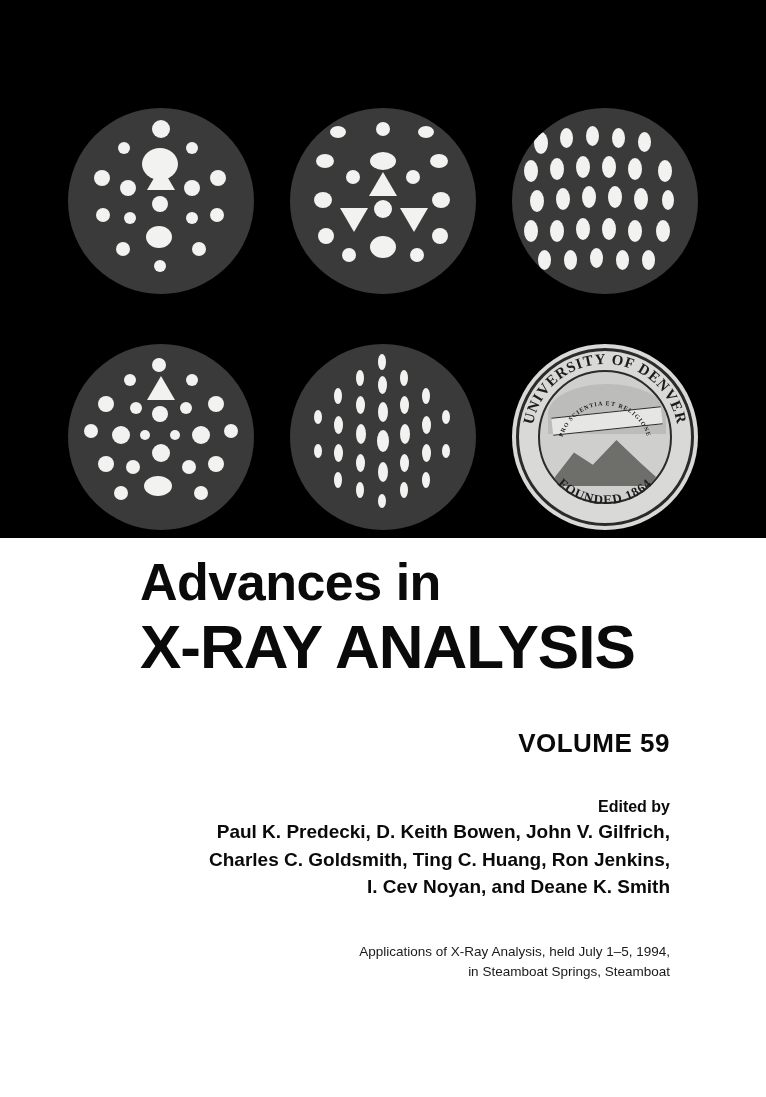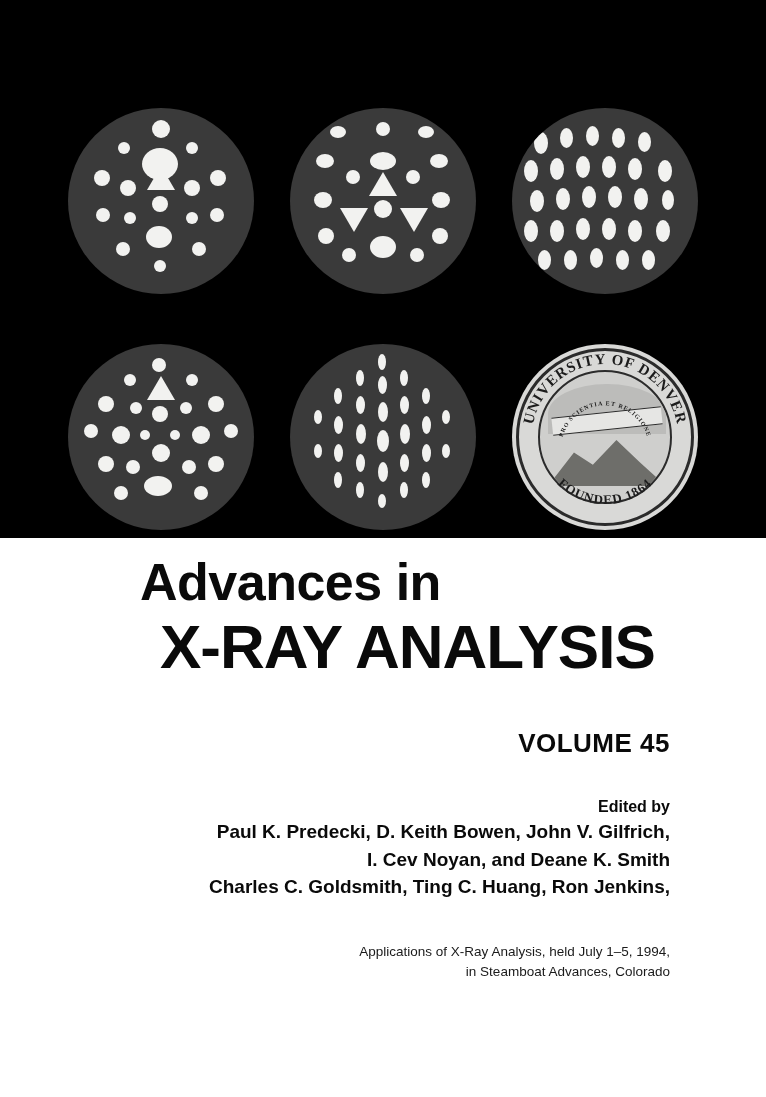--- a/index.html
+++ b/index.html
@@ -149,21 +149,20 @@
   .title-line2 {
     position: absolute;
     left: 140px;
     top: 78px;
     font-size: 62px;
     font-weight: bold;
     color: #0a0a0a;
     letter-spacing: -1px;
     line-height: 1;
     white-space: nowrap;
-    margin-left: 20px;
   }
   .volume {
     position: absolute;
     right: 96px;
     top: 190px;
     font-size: 26px;
     font-weight: bold;
     color: #0a0a0a;
     letter-spacing: 0.5px;
   }
@@ -360,26 +359,26 @@
           </text>
         </svg>
       </div>
 
     </div>
   </div>
 
   <div class="text-panel">
     <div class="title-line1">Advances in</div>
     <div class="title-line2">X-RAY ANALYSIS</div>
-    <div class="volume">VOLUME 45</div>
+    <div class="volume">VOLUME 59</div>
     <div class="edited-by">Edited by</div>
     <div class="editors">
       <div>Paul K. Predecki, D. Keith Bowen, John V. Gilfrich,</div>
+      <div>Charles C. Goldsmith, Ting C. Huang, Ron Jenkins,</div>
       <div>I. Cev Noyan, and Deane K. Smith</div>
-      <div>Charles C. Goldsmith, Ting C. Huang, Ron Jenkins,</div>
     </div>
     <div class="proceedings">
       <div>Applications of X-Ray Analysis, held July 1–5, 1994,</div>
-      <div>in Steamboat Advances, Colorado</div>
+      <div>in Steamboat Springs, Steamboat</div>
     </div>
   </div>
 
 </div>
 
 </body></html>

